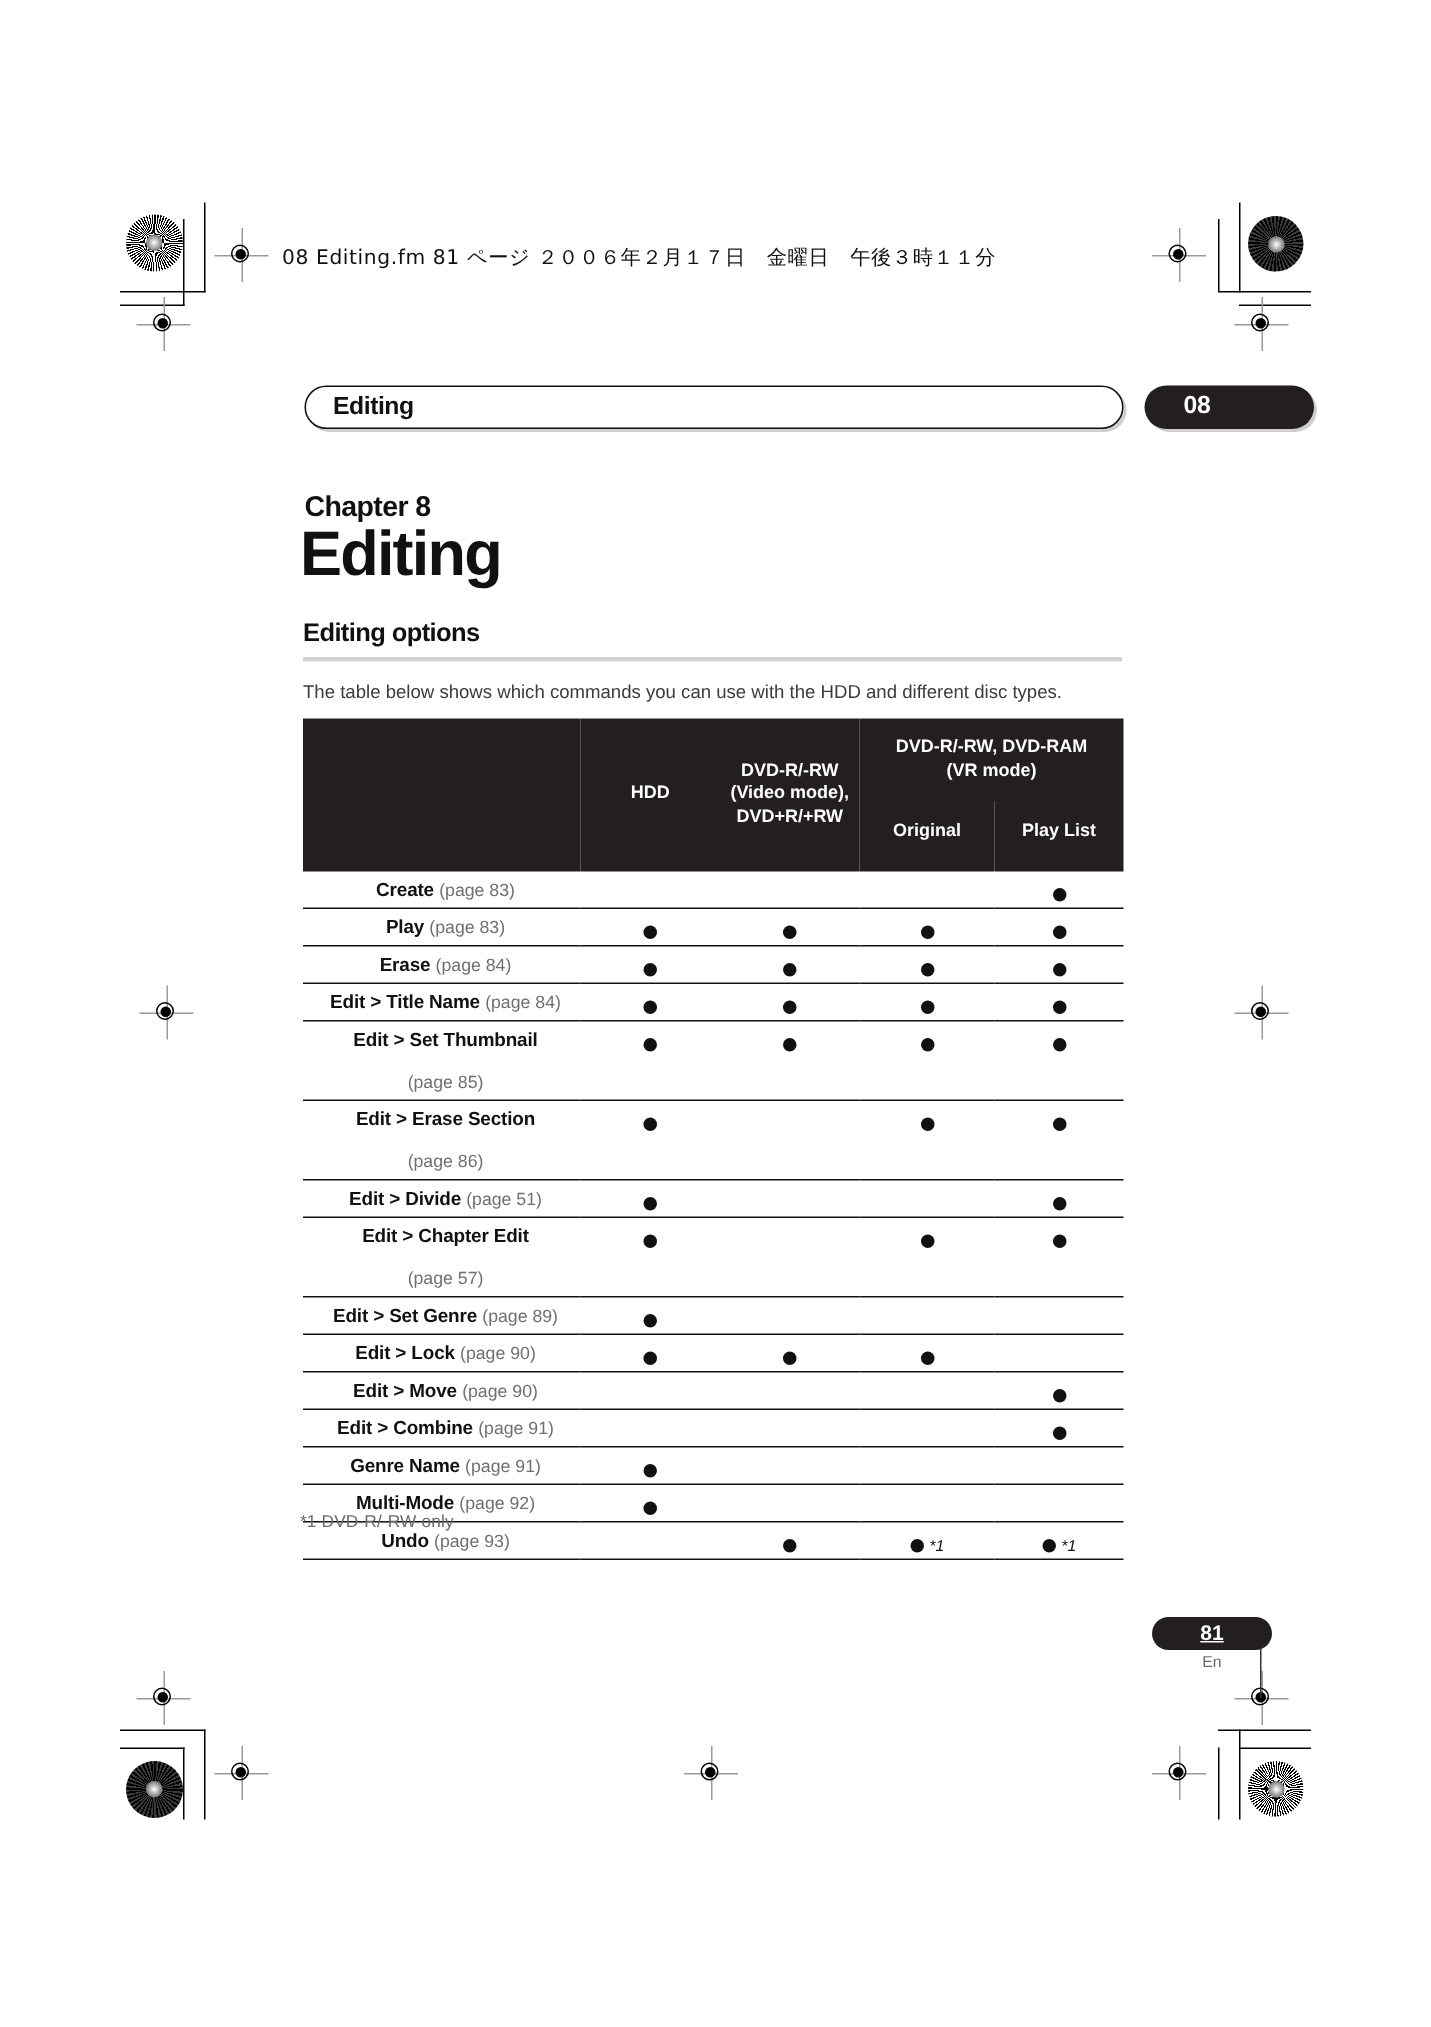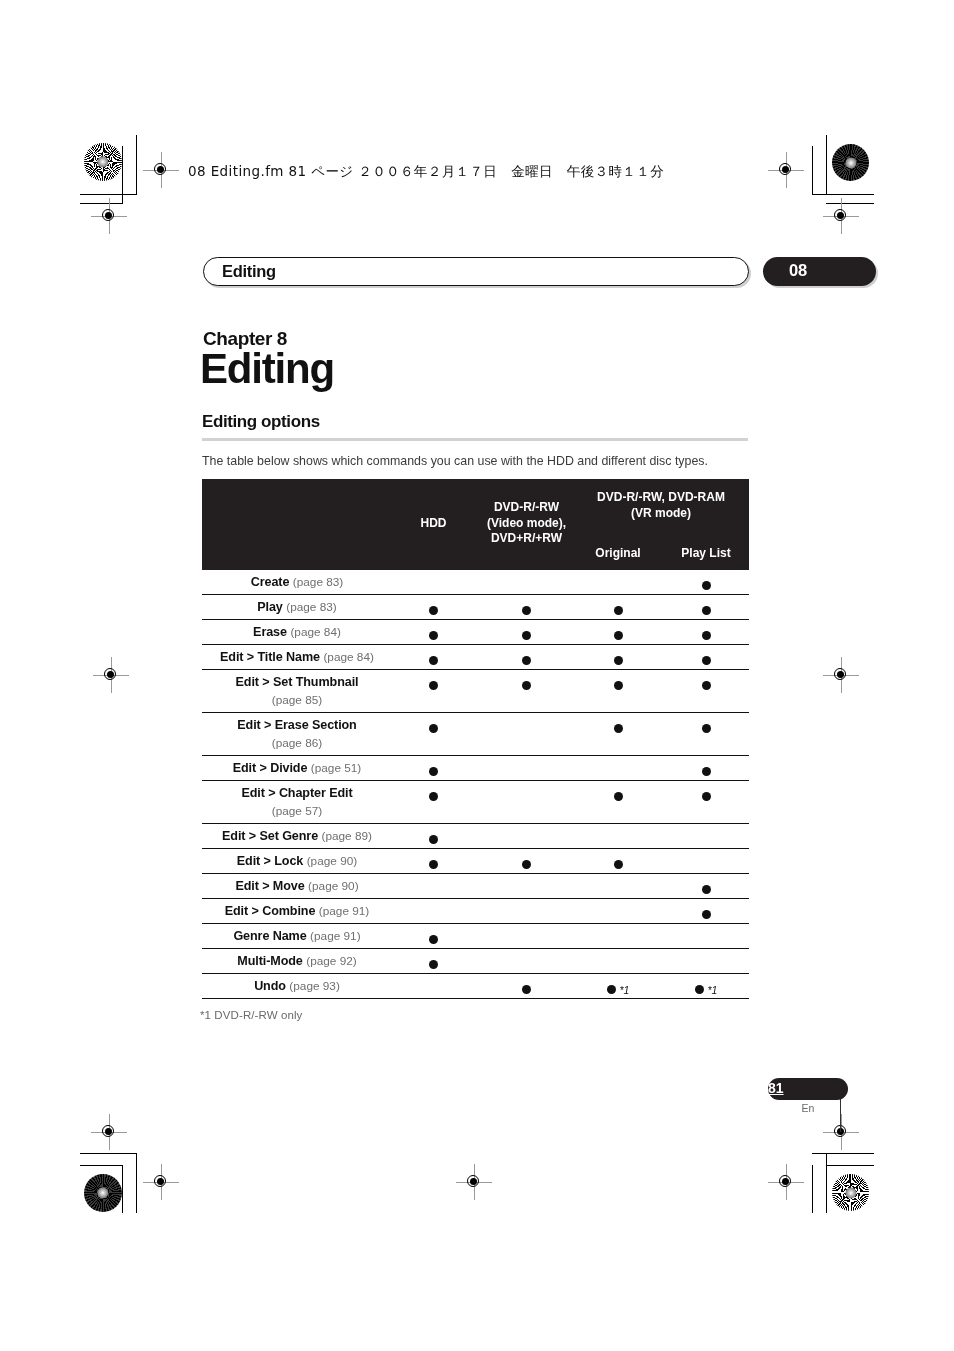--- a/index.html
+++ b/index.html
@@ -194,21 +194,21 @@
     font-size: 12px;
     font-weight: bold;
     padding: 0;
     vertical-align: middle;
     text-align: center;
     line-height: 1.28;
   }
   th.top-blank { height: 53px; }
   th.top-hdd, th.top-video { height: 53px; padding-bottom: 2px; }
   th.top-vr { height: 53px; padding-bottom: 2px; }
-  th.sub { height: 27px; padding-bottom: 9px; vertical-align: bottom; }
+  th.sub { height: 27px; padding-bottom: 20px; vertical-align: bottom; }
 
   tbody td {
     border-bottom: 1.6px solid #111;
     padding: 0;
     vertical-align: top;
     font-size: 12.4px;
   }
   tbody tr:first-child td { border-top: none; }
 
   td.cmd {
@@ -223,21 +223,21 @@
   }
   td.cmd .page {
     color: #6f6f6f;
     font-weight: normal;
     font-size: 11.8px;
   }
   td.cmd .page-line {
     display: block;
     color: #6f6f6f;
     font-size: 11.8px;
-    margin-top: 4px;
+    margin-top: 14px;
   }
   td.mark {
     text-align: center;
     padding-top: 8px;
   }
   .dot {
     display: inline-block;
     width: 9px;
     height: 9px;
     border-radius: 50%;
@@ -269,21 +269,21 @@
     top: 1078px;
     width: 80px;
     height: 22px;
     background: #231f20;
     border-radius: 11px;
   }
   .page-badge span {
     position: absolute;
     left: 0; right: 0;
     top: 2px;
-    text-align: left;
+    text-align: center;
     color: #fff;
     font-size: 14px;
     font-weight: bold;
     text-decoration: underline;
   }
   .page-lang {
     position: absolute;
     left: 768px;
     top: 1102px;
     width: 80px;

